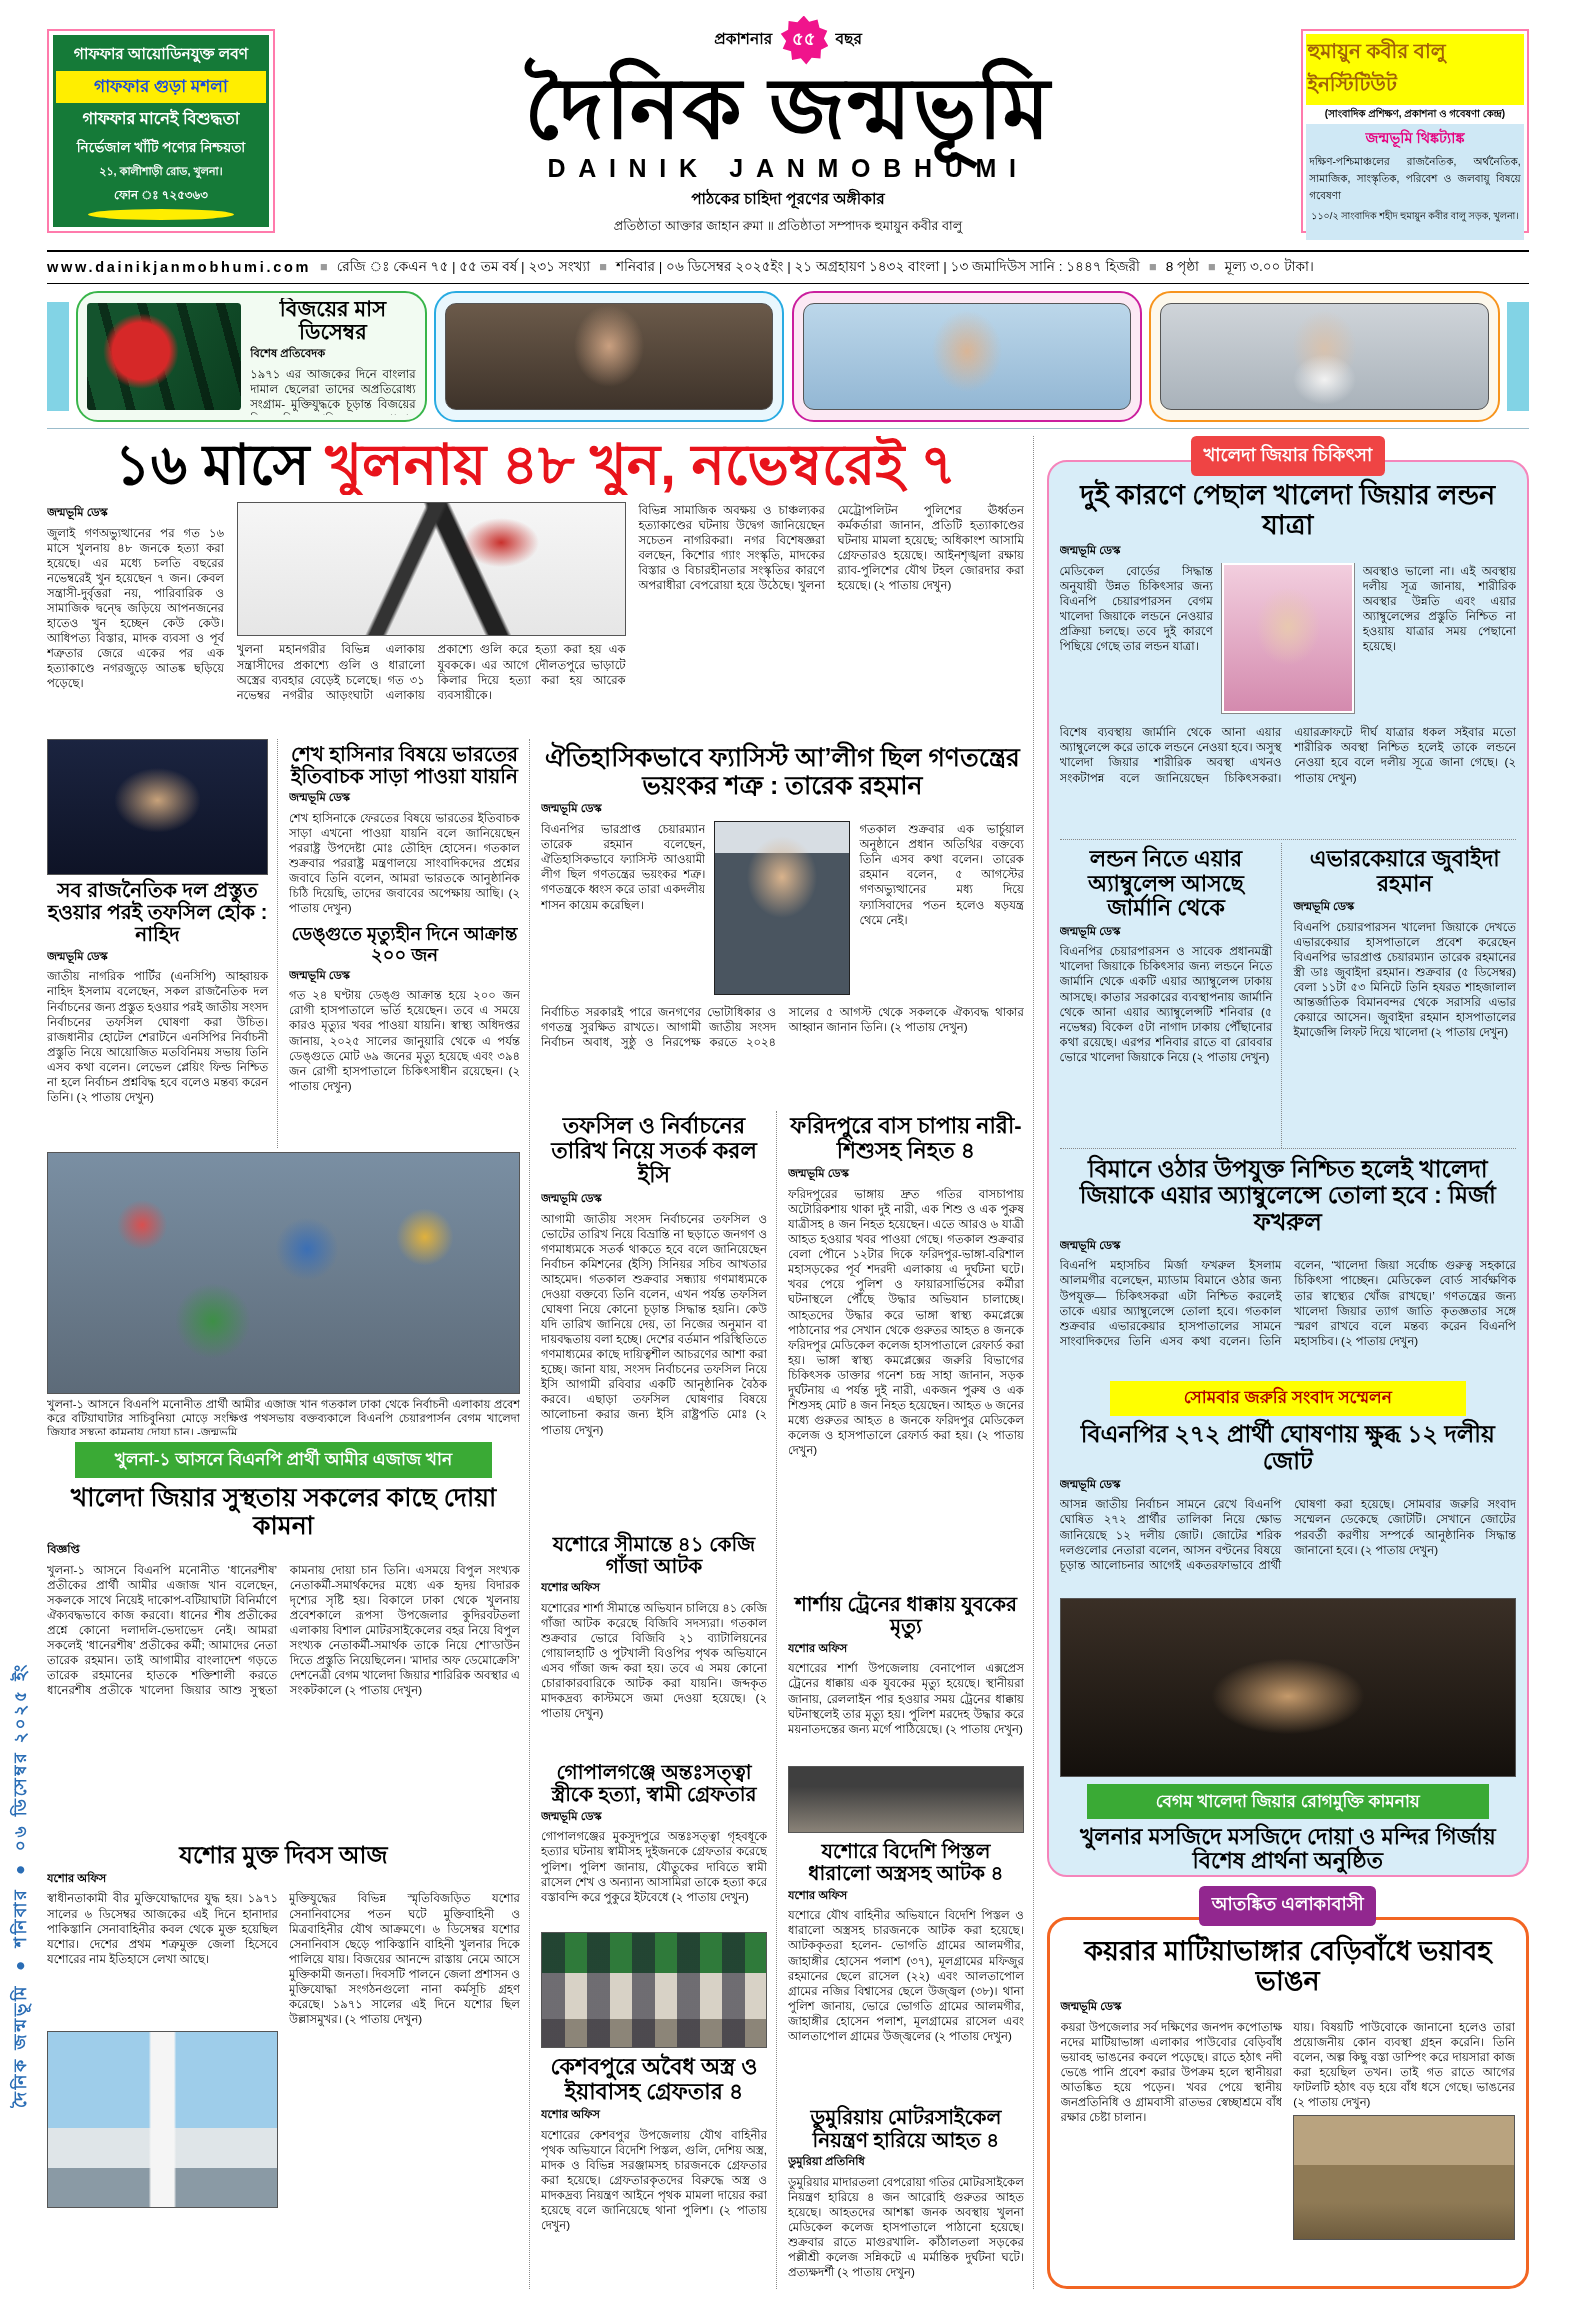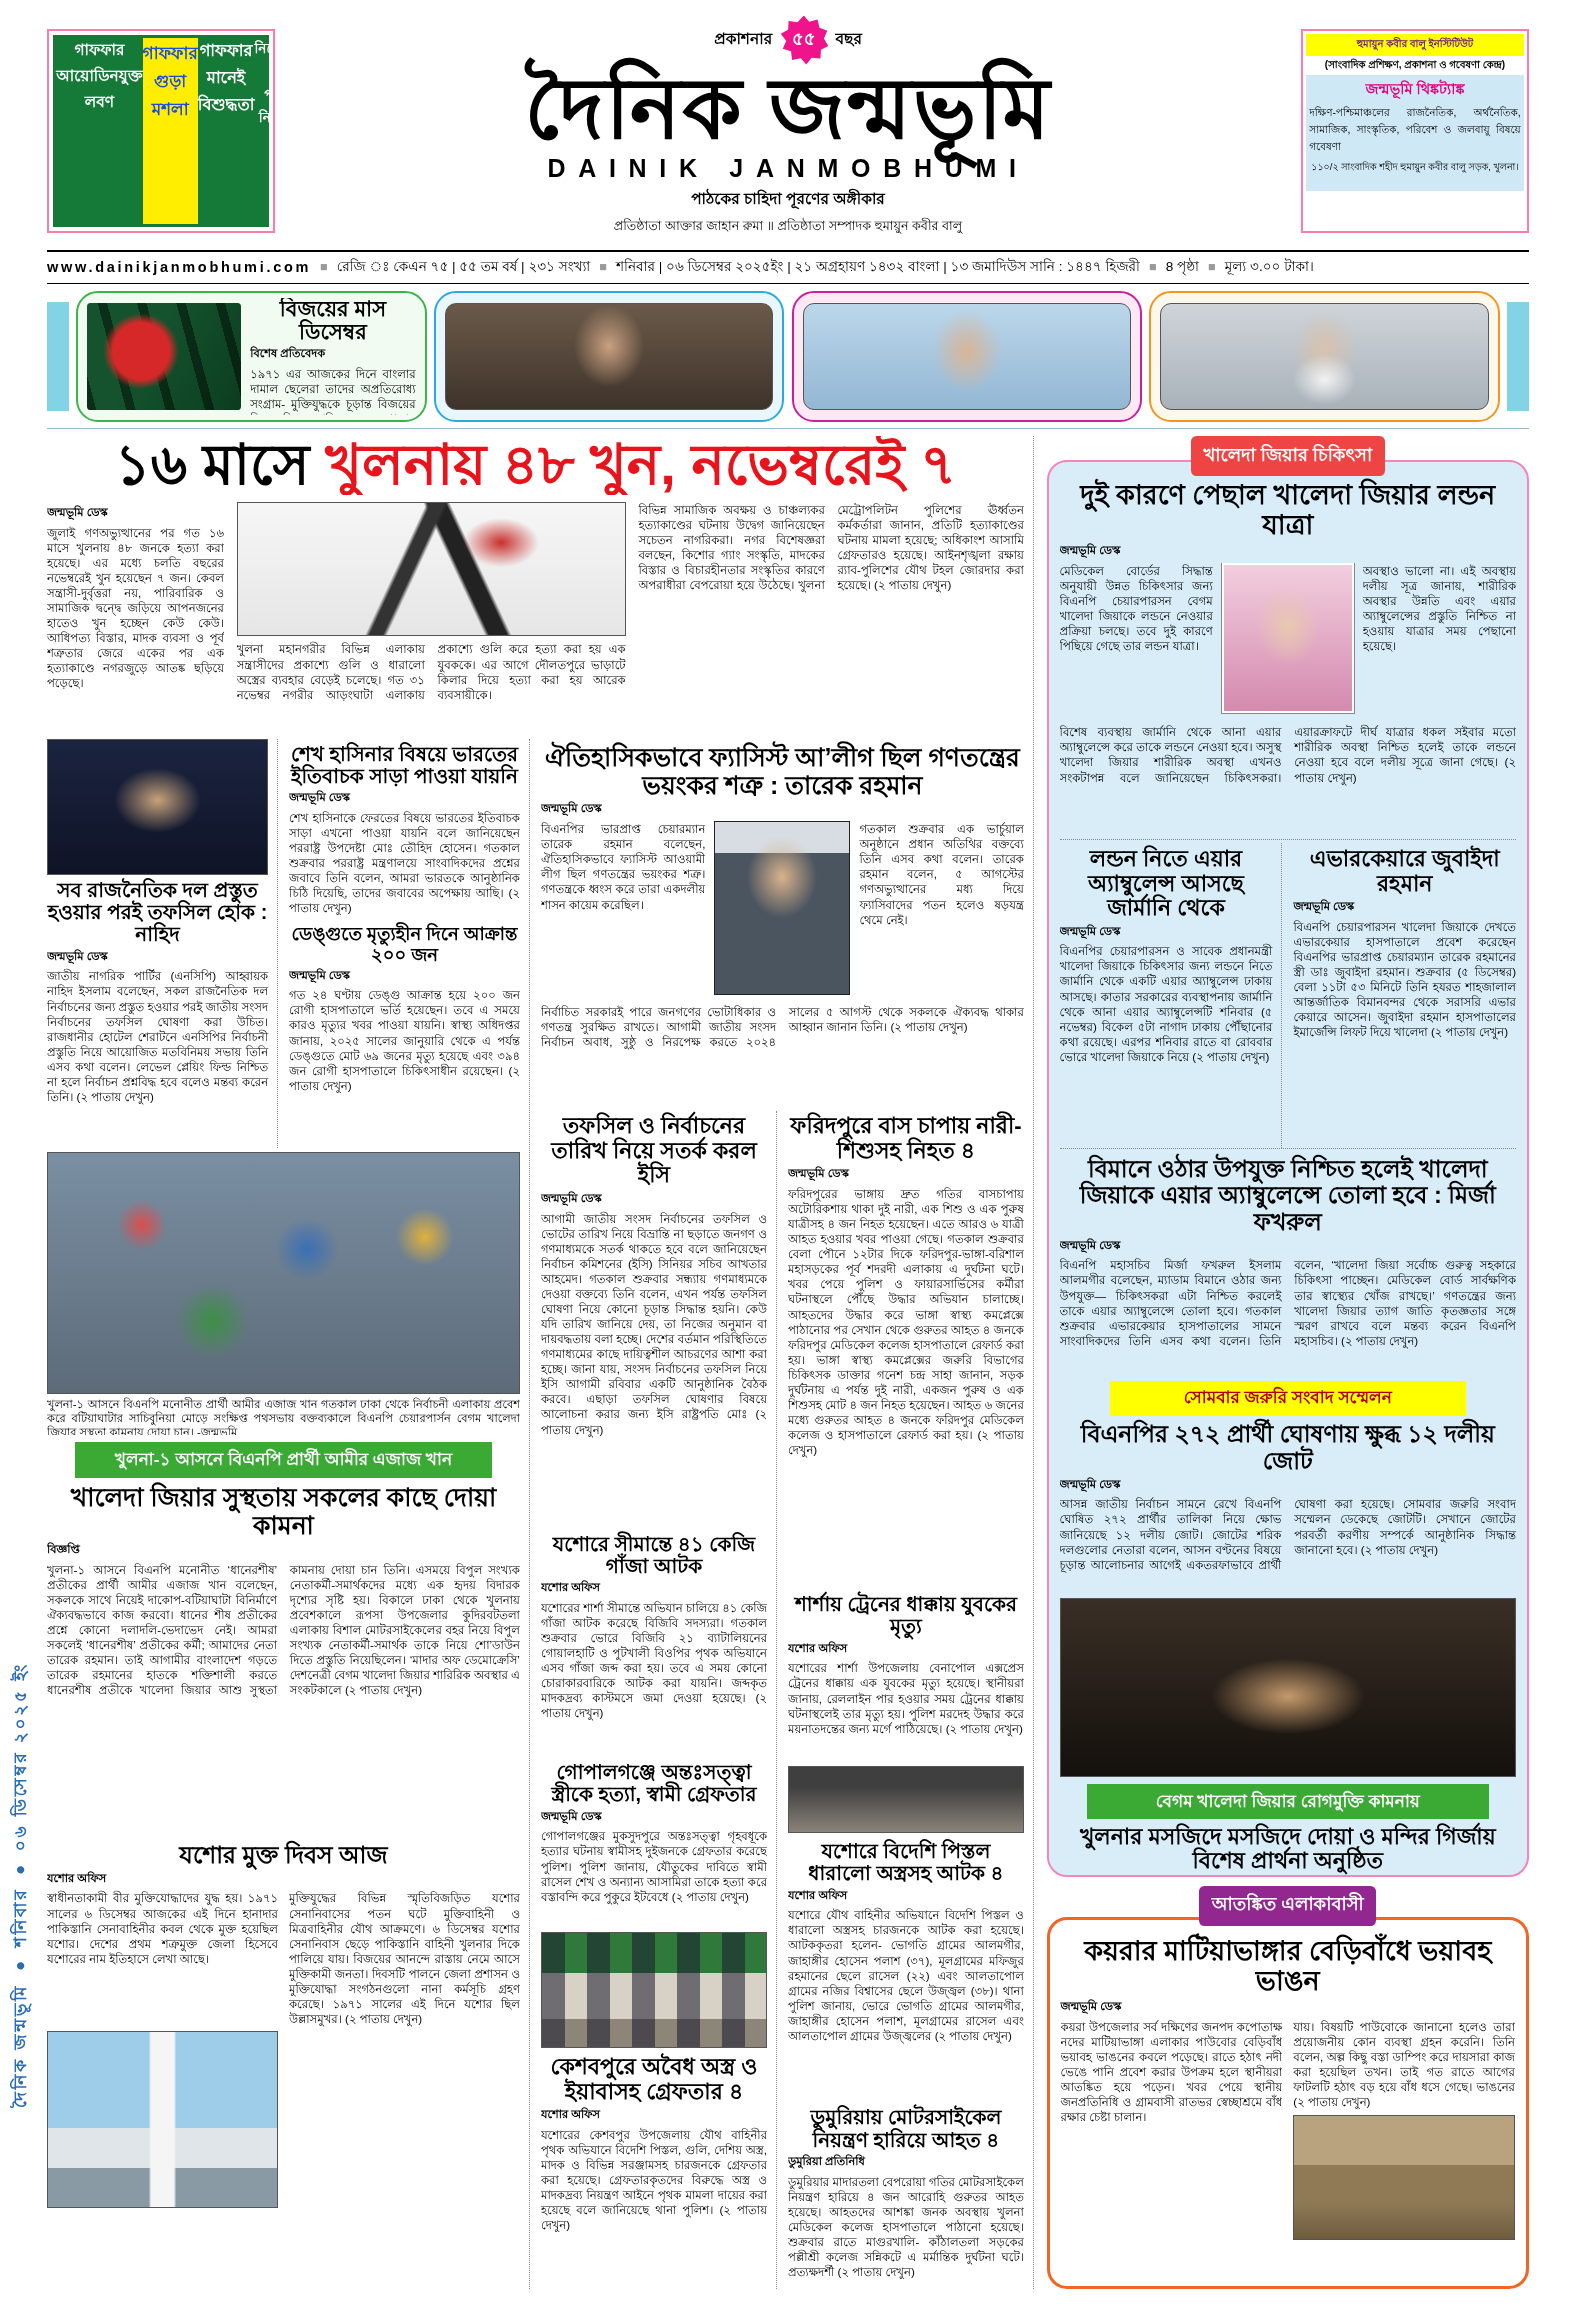--- a/index.html
+++ b/index.html
@@ -3,39 +3,39 @@
 <meta charset="utf-8">
 <style>
   *{margin:0;padding:0;box-sizing:border-box}
   html,body{background:#9a9a9a}
   .page{position:relative;width:1576px;height:2316px;background:#fff;margin:0 auto;
         font-family:"Liberation Sans",sans-serif;color:#000;padding:14.5px 47px 16.3px 47px;overflow:hidden}
   
   .masthead{display:flex;gap:12.7px;height:228px}
   .adL{width:228px;height:204px;margin-top:14.5px;border:2.7px solid #ff7bac;padding:3.6px;background:#fff}
   .adL-in{background:#157a38;height:100%;color:#fff;font-weight:bold;text-align:center;
-          display:flex;justify-content:space-evenly;overflow:hidden;padding:3.6px}
+          display:flex;flex-direction:column;justify-content:space-evenly;overflow:hidden;padding:3.6px}
   .adL1{font-size:15.4px}
   .adL2{background:#ffee00;color:#1d4ed8;font-size:17px;padding:1.8px 0}
   .adL3{font-size:16.3px}
   .adL4{font-size:13.6px}
   .adL5{font-size:11px;font-weight:bold}
   .adL6{font-size:11.8px}
   .adOval{height:11px;width:70%;margin:0 auto;background:#ffee00;border-radius:50%}
   .mastC{flex:1;text-align:center;overflow:hidden}
   .anniv{display:flex;justify-content:center;align-items:center;gap:7.2px;font-size:15.4px;font-weight:bold;height:51px}
   .star{width:49px;height:49px;background:#f0148c;color:#fff;font-size:18px;font-weight:bold;
         display:flex;align-items:center;justify-content:center;
         clip-path:polygon(50% 0%,61% 13%,78% 8%,82% 25%,98% 31%,91% 47%,100% 62%,85% 70%,84% 88%,66% 86%,55% 100%,44% 87%,26% 91%,24% 73%,7% 68%,14% 52%,3% 37%,18% 29%,19% 11%,37% 14%)}
   .nameBn{font-size:85px;font-weight:bold;line-height:1.0;letter-spacing:1.8px}
   .nameEn{font-size:25px;font-weight:bold;letter-spacing:12.7px;margin-top:3.6px}
   .slogan{font-size:15.4px;font-weight:bold;margin-top:3.6px}
   .founders{font-size:12.7px;margin-top:3.6px}
   .adR{width:228px;height:204px;margin-top:14.5px;border:2.7px solid #ff7bac;padding:2.7px;background:#fff}
-  .adR-t{background:#ffff00;color:#701a75;font-weight:bold;font-size:10px;text-align:center;padding:2.7px 1.8px}
+  .adR-t{background:#ffff00;color:#a16207;font-weight:bold;font-size:20px;text-align:left;padding:2.7px 1.8px}
   .adR-s{font-size:10px;text-align:center;padding:0.9px 0;font-weight:bold}
   .adR-b{background:#cfe8f5;height:116px;text-align:center;padding:3.6px;overflow:hidden}
   .adR-think{color:#e6007e;font-weight:bold;font-size:14.5px}
   .adR-body{font-size:10.4px;text-align:justify;margin-top:2.7px}
   .adR-addr{font-size:9.5px;margin-top:3.6px}
   
   .dateline{margin-top:7.2px;border-top:2.7px solid #000;border-bottom:1.8px solid #000;
             display:flex;align-items:center;gap:9px;height:34px;font-size:13.6px;white-space:nowrap;overflow:hidden}
   .dl-url{font-weight:bold;letter-spacing:2.7px;font-size:14.5px}
   .sq{color:#9a9a9a;font-size:12.7px}

